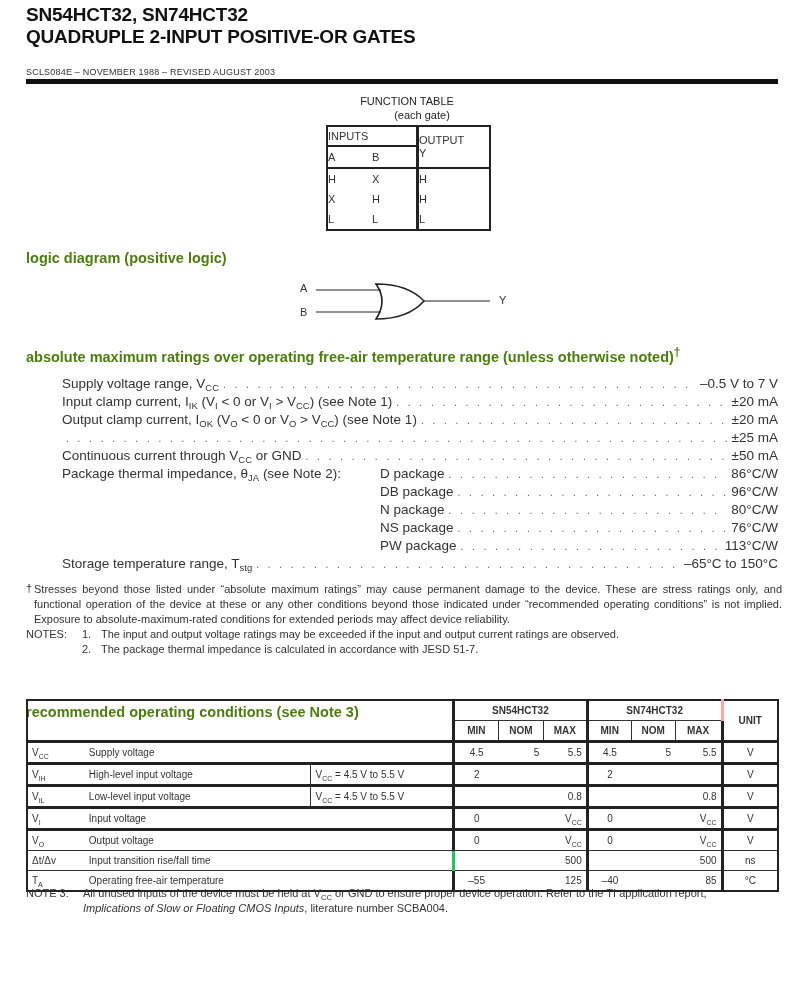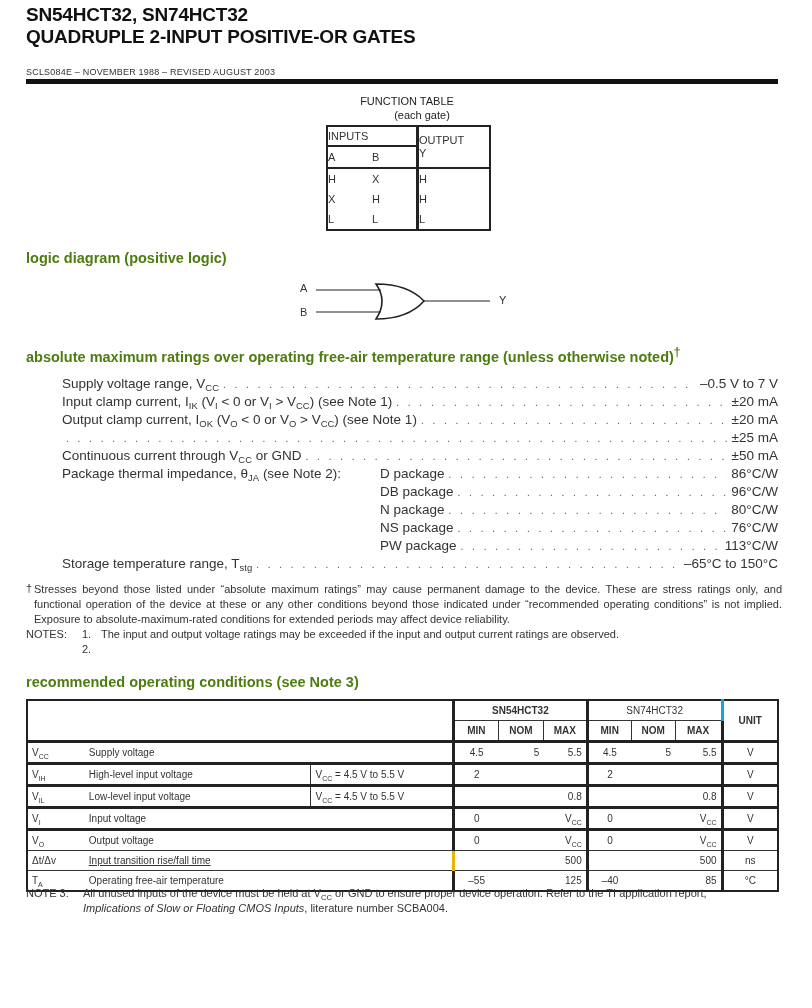--- a/index.html
+++ b/index.html
@@ -20,21 +20,21 @@
 
   .amr-h { left: 26px; top: 345px; }
   .amr-row { position: absolute; left: 62px; width: 716px; font-size: 13.5px; color: #333; height: 18px; line-height: 18px; display: flex; align-items: baseline; }
   .amr-row .lbl { white-space: nowrap; }
   .amr-row .dots { flex: 1; overflow: hidden; white-space: nowrap; color: #555; margin: 0 4px; letter-spacing: 3px; font-size: 10px; }
   .amr-row .val { white-space: nowrap; text-align: right; }
   sub { font-size: 70%; vertical-align: -3px; line-height: 0; }
 
   .fn { left: 26px; font-size: 11px; color: #333; line-height: 15px; width: 756px; }
 
-  .roc-h { left: 26px; top: 674px; }
+  .roc-h { left: 26px; top: 704px; }
   table.roc { position: absolute; left: 26px; top: 699px; width: 753px; border-collapse: collapse; font-size: 10px; color: #333; }
   table.roc td { padding: 0 4px; height: 19px; border: 1px solid #333; }
   table.roc .thick-b { border-bottom: 3px solid #222; }
   .num { text-align: right; }
   .ctr { text-align: center; }
   .note3 { left: 26px; top: 886px; font-size: 11px; color: #333; line-height: 15px; width: 756px; }
   .note3 .body { position: absolute; left: 57px; top: 0; width: 700px; }
 </style>
 </head>
 <body>
@@ -160,20 +160,21 @@
   <div style="padding-left:8px; text-align:justify;">Stresses beyond those listed under “absolute maximum ratings” may cause permanent damage to the device. These are stress ratings only, and functional operation of the device at these or any other conditions beyond those indicated under “recommended operating conditions” is not implied. Exposure to absolute-maximum-rated conditions for extended periods may affect device reliability.</div>
 </div>
 <div class="abs fn" style="top:627px;">
   <div style="position:relative; height:15px;">
     <span style="position:absolute; left:0;">NOTES:</span>
     <span style="position:absolute; left:56px;">1.</span>
     <span style="position:absolute; left:75px;">The input and output voltage ratings may be exceeded if the input and output current ratings are observed.</span>
   </div>
   <div style="position:relative; height:15px;">
     <span style="position:absolute; left:56px;">2.</span>
+    <span style="position:absolute; left:75px;">The package thermal impedance is calculated in accordance with JESD 51-7.</span>
   </div>
 </div>
 
 <div class="abs h2 roc-h">recommended operating conditions (see Note 3)</div>
 <table class="roc" style="border:2px solid #222;">
   <colgroup>
     <col style="width:58px">
       <col style="width:227px">
       <col style="width:143px">
     <col style="width:45px">
@@ -181,21 +182,21 @@
       <col style="width:44px">
     <col style="width:44px">
       <col style="width:44px">
       <col style="width:47px">
     <col style="width:56px">
   </colgroup>
   <tbody>
       <tr>
     <td colspan="3" rowspan="2" style="border-right:3px solid #222; border-bottom:3px solid #222;"></td>
     <td colspan="3" class="ctr" style="border-right:3px solid #222; font-weight:bold; height:18px;">SN54HCT32</td>
-    <td colspan="3" class="ctr" style="border-right:3px solid #0ea5e9; font-weight:normal;">SN74HCT32</td>
+    <td colspan="3" class="ctr" style="border-right:3px solid #fca5a5; font-weight:bold;">SN74HCT32</td>
     <td rowspan="2" class="ctr" style="font-weight:bold; border-bottom:3px solid #222;">UNIT</td>
   </tr>
   <tr>
     <td class="ctr thick-b" style="font-weight:bold;">MIN</td>
     <td class="ctr thick-b" style="font-weight:bold;">NOM</td>
     <td class="ctr thick-b" style="font-weight:bold; border-right:3px solid #222;">MAX</td>
     <td class="ctr thick-b" style="font-weight:bold;">MIN</td>
     <td class="ctr thick-b" style="font-weight:bold;">NOM</td>
     <td class="ctr thick-b" style="font-weight:bold; border-right:3px solid #222;">MAX</td>
   </tr>
@@ -257,21 +258,21 @@
     <td class="num" style="border-left:none;border-right:none;"></td>
     <td class="num" style="border-right:3px solid #222; border-left:none;">V<sub>CC</sub></td>
     <td class="ctr" style="border-left:none;border-right:none;">0</td>
     <td class="num" style="border-left:none;border-right:none;"></td>
     <td class="num" style="border-right:3px solid #222; border-left:none;">V<sub>CC</sub></td>
     <td class="ctr">V</td>
   </tr>
 
   <tr>
     <td style="border-right:none;">Δt/Δv</td>
-    <td colspan="2" style="border-left:none; border-right:3px solid #eab308;text-decoration:underline;">Input transition rise/fall time</td>
+    <td colspan="2" style="border-left:none; border-right:3px solid #22c55e;">Input transition rise/fall time</td>
     <td class="ctr" style="border-left:none;border-right:none;"></td>
     <td class="num" style="border-left:none;border-right:none;"></td>
     <td class="num" style="border-right:3px solid #222; border-left:none;">500</td>
     <td class="ctr" style="border-left:none;border-right:none;"></td>
     <td class="num" style="border-left:none;border-right:none;"></td>
     <td class="num" style="border-right:3px solid #222; border-left:none;">500</td>
     <td class="ctr">ns</td>
   </tr>
 
   <tr>

